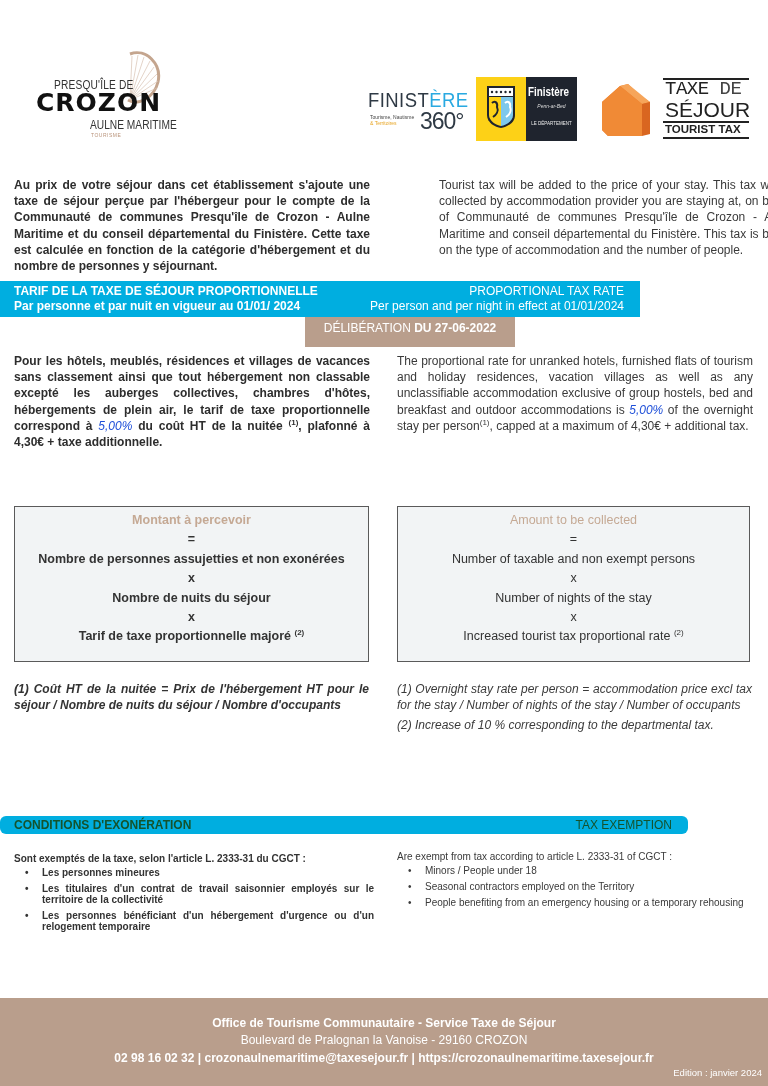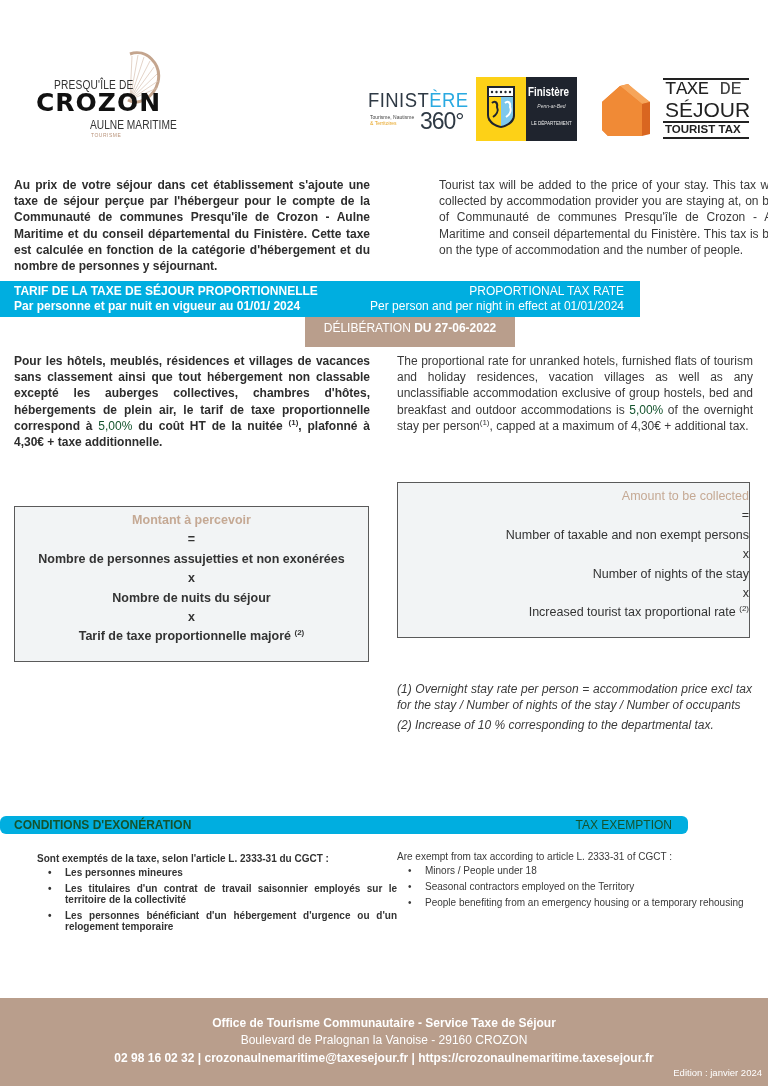--- a/index.html
+++ b/index.html
@@ -38,59 +38,59 @@
   .logo-tax { left: 663px; top: 78px; width: 86px; height: 62px; }
   .tax-line { position: absolute; left: 0; width: 86px; height: 1.5px; background: #222; }
   .tax-l1 { position: absolute; left: 2px; top: 2px; font-size: 19px; color: #222; letter-spacing: -0.5px; white-space: nowrap; line-height: 19px; font-family: Liberation Mono, monospace; }
   .tax-l2 { position: absolute; left: 2px; top: 21px; font-size: 21px; color: #222; letter-spacing: 0px; white-space: nowrap; line-height: 21px; }
   .tax-l3 { position: absolute; left: 2px; top: 45px; font-size: 11.5px; font-weight: bold; color: #222; white-space: nowrap; line-height: 12px; }
 
   
   .para { font-size: 12px; line-height: 16.2px; text-align: justify; }
   .para.fr { font-weight: bold; color: #2d2d2d; }
   .para.en { color: #3a3a3a; }
-  .pct { color: #14532d; font-weight: normal; }
+  .pct { color: #1d4ed8; font-weight: normal; font-style: italic; }
   sup { font-size: 8px; line-height: 0; vertical-align: 5px; }
 
   .intro-fr { left: 14px; top: 177px; width: 356px; }
   .intro-en { left: 397px; top: 177px; width: 356px; margin-left: 42px; }
 
   .blue-band { left: 0; top: 281px; width: 640px; height: 36px; background: #00aee0; color: #fff; }
   .band-l1 { position: absolute; left: 14px; top: 3px; font-size: 12px; font-weight: bold; }
   .band-l2 { position: absolute; left: 14px; top: 18px; font-size: 12px; font-weight: bold; }
   .band-r1 { position: absolute; right: 16px; top: 3px; font-size: 12px; }
   .band-r2 { position: absolute; right: 16px; top: 18px; font-size: 12px; }
 
   .delib { left: 278px; top: 317px; width: 210px; height: 30px; background: #b99e8c; color: #fff; font-size: 12px; text-align: center; line-height: 22px; margin-left: 27px; }
   .delib b { font-weight: bold; }
 
   .rate-fr { left: 14px; top: 353px; width: 356px; }
   .rate-en { left: 397px; top: 353px; width: 356px; }
 
   .box { background: #f2f4f5; border: 1px solid #5a5a5a; text-align: center; }
   .box-fr { left: 14px; top: 506px; width: 353px; height: 154px; }
-  .box-en { left: 397px; top: 482px; width: 351px; height: 154px; text-align: right; }
+  .box-en { left: 397px; top: 506px; width: 351px; height: 154px; }
   .box-line { height: 19.4px; line-height: 19.4px; font-size: 12.5px; }
   .box-fr .box-line { font-weight: bold; color: #333; }
   .box-en .box-line { color: #333; }
   .box-line.head { color: #c5a994 !important; margin-top: 4px; }
   .box-fr .box-line.head { font-weight: bold; }
 
   .note { font-size: 12px; line-height: 15.5px; font-style: italic; text-align: justify; }
   .note.fr { font-weight: bold; color: #333; }
   .note.en { color: #3a3a3a; }
   .notes-fr { left: 14px; top: 682px; width: 355px; }
   .notes-en { left: 397px; top: 682px; width: 355px; }
   .note + .note { margin-top: 5px; }
 
   .blue-band2 { left: 0; top: 816px; width: 688px; height: 18px; background: #00aee0; color: #14532d; border-radius: 6px; }
   .band2-l { position: absolute; left: 14px; top: 2px; font-size: 12px; font-weight: bold; }
   .band2-r { position: absolute; right: 16px; top: 2px; font-size: 12px; }
 
-  .ex-fr { left: 14px; top: 852px; width: 360px; font-size: 10px; font-weight: bold; color: #333; margin-left: 23px; }
+  .ex-fr { left: 14px; top: 852px; width: 360px; font-size: 10px; font-weight: bold; color: #333; }
   .ex-en { left: 397px; top: 850px; width: 355px; font-size: 10px; color: #3a3a3a; }
   .ex-intro { line-height: 13px; margin-bottom: 2px; }
   .ex-list { margin: 0; padding: 0; list-style: none; }
   .ex-list li { position: relative; padding-left: 28px; line-height: 11px; margin-bottom: 5px; text-align: justify; }
   .ex-list li .bullet { position: absolute; left: 11px; top: 0; }
 
   .footer { left: 0; top: 998px; width: 768px; height: 88px; background: #b99e8c; color: #fff; text-align: center; }
   .foot-l1 { position: absolute; left: 0; width: 768px; top: 18px; font-size: 12px; font-weight: bold; }
   .foot-l2 { position: absolute; left: 0; width: 768px; top: 35px; font-size: 12px; }
   .foot-l3 { position: absolute; left: 0; width: 768px; top: 53px; font-size: 12px; font-weight: bold; }
@@ -196,20 +196,21 @@
   <div class="box-line head">Amount to be collected</div>
   <div class="box-line">=</div>
   <div class="box-line">Number of taxable and non exempt persons</div>
   <div class="box-line">x</div>
   <div class="box-line">Number of nights of the stay</div>
   <div class="box-line">x</div>
   <div class="box-line"><span>Increased tourist tax proportional rate </span><sup>(2)</sup></div>
 </div>
 
 <div class="abs notes-fr">
+  <div class="note fr">(1) Coût HT de la nuitée = Prix de l'hébergement HT pour le séjour / Nombre de nuits du séjour / Nombre d'occupants</div>
 </div>
 <div class="abs notes-en">
   <div class="note en">(1) Overnight stay rate per person = accommodation price excl tax for the stay / Number of nights of the stay / Number of occupants</div>
   <div class="note en">(2) Increase of 10 % corresponding to the departmental tax.</div>
 </div>
 
 <div class="abs blue-band2">
   <span class="band2-l">CONDITIONS D'EXONÉRATION</span>
   <span class="band2-r">TAX EXEMPTION</span>
 </div>

